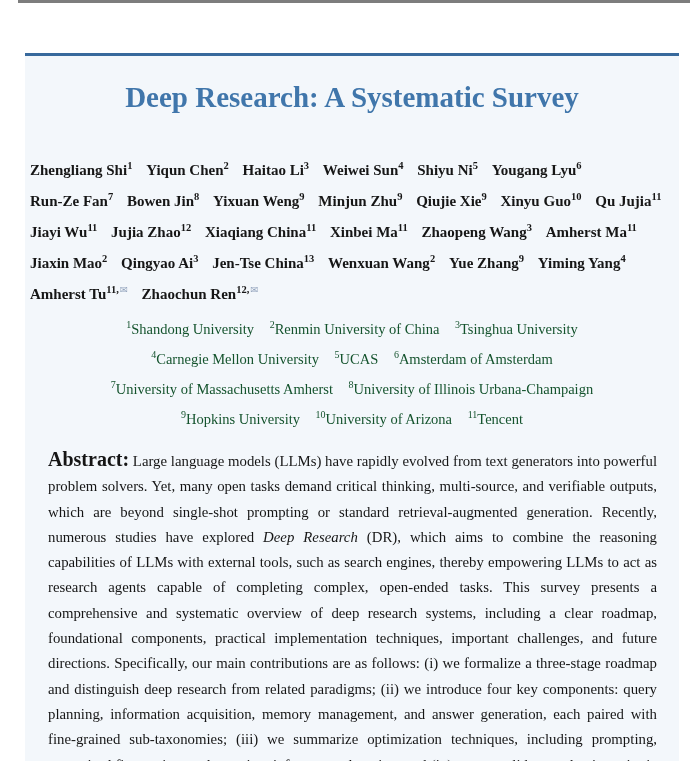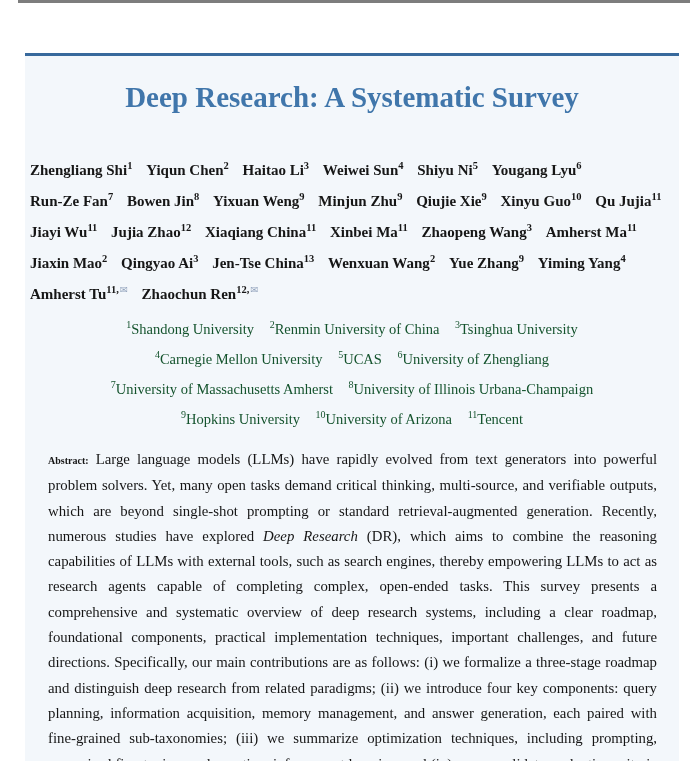--- a/index.html
+++ b/index.html
@@ -14,21 +14,21 @@
   .authors .aline{line-height:31px;white-space:nowrap;}
   .author{display:inline;margin:0 5px;}
   sup.sup{font-size:10.5px;line-height:0;font-weight:bold;}
   sup.env{font-size:9.5px;color:#93a4bd;font-weight:normal;margin-left:1px;}
   .affils{margin-top:4px;text-align:center;font-size:14.5px;color:#14532d;}
   .affils .aline{line-height:30px;white-space:nowrap;}
   .affil{display:inline;margin:0 6px;}
   .affil sup{font-size:10px;line-height:0;}
   .abstract{margin:13px 22px 0 23px;text-align:justify;font-size:14.8px;
             line-height:25.3px;color:#151515;}
-  .abstract b{font-size:10px;}
+  .abstract b{font-size:20px;}
   .dr{font-style:italic;}
 </style>
 </head>
 <body>
 
 <div id="screen">
   <div class="top-edge"></div>
 
   <div class="page">
 
@@ -76,21 +76,21 @@
 
     <div class="affils">
       <div class="aline">
         <span class="affil"><sup>1</sup><span>Shandong University</span></span>
         <span class="affil"><sup>2</sup><span>Renmin University of China</span></span>
         <span class="affil"><sup>3</sup><span>Tsinghua University</span></span>
       </div>
       <div class="aline">
         <span class="affil"><sup>4</sup><span>Carnegie Mellon University</span></span>
         <span class="affil"><sup>5</sup><span>UCAS</span></span>
-        <span class="affil"><sup>6</sup><span>University of Zhengliang</span></span>
+        <span class="affil"><sup>6</sup><span>Amsterdam of Amsterdam</span></span>
       </div>
       <div class="aline">
         <span class="affil"><sup>7</sup><span>University of Massachusetts Amherst</span></span>
         <span class="affil"><sup>8</sup><span>University of Illinois Urbana-Champaign</span></span>
       </div>
       <div class="aline">
         <span class="affil"><sup>9</sup><span>Hopkins University</span></span>
         <span class="affil"><sup>10</sup><span>University of Arizona</span></span>
         <span class="affil"><sup>11</sup><span>Tencent</span></span>
       </div>

